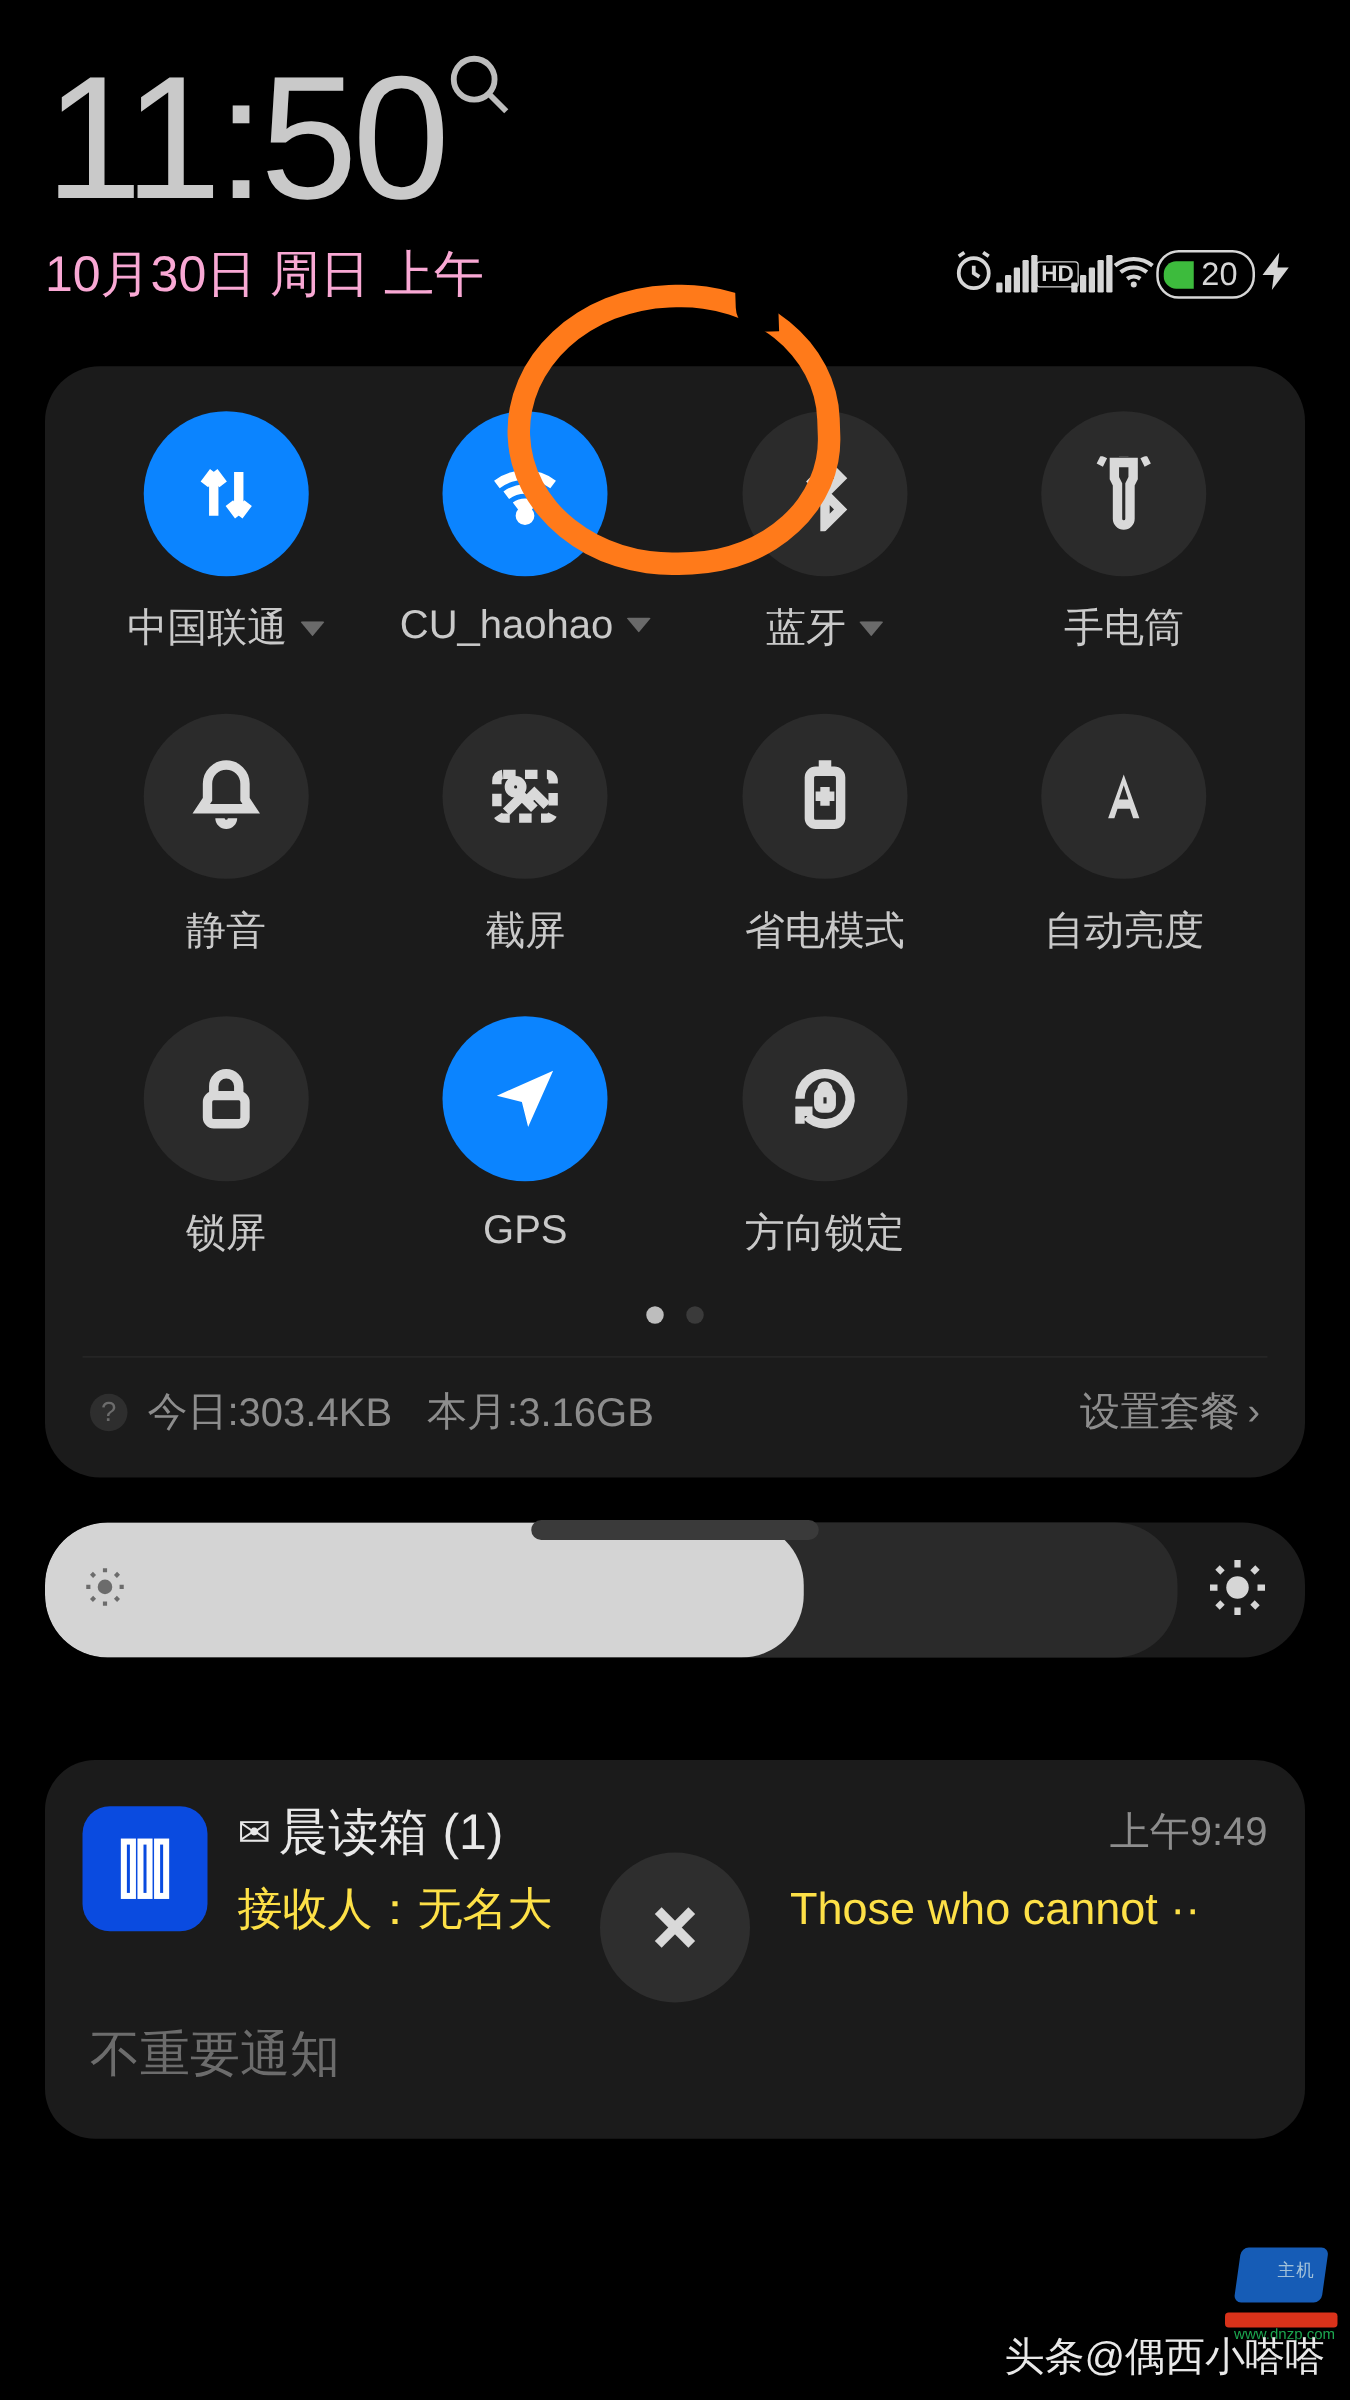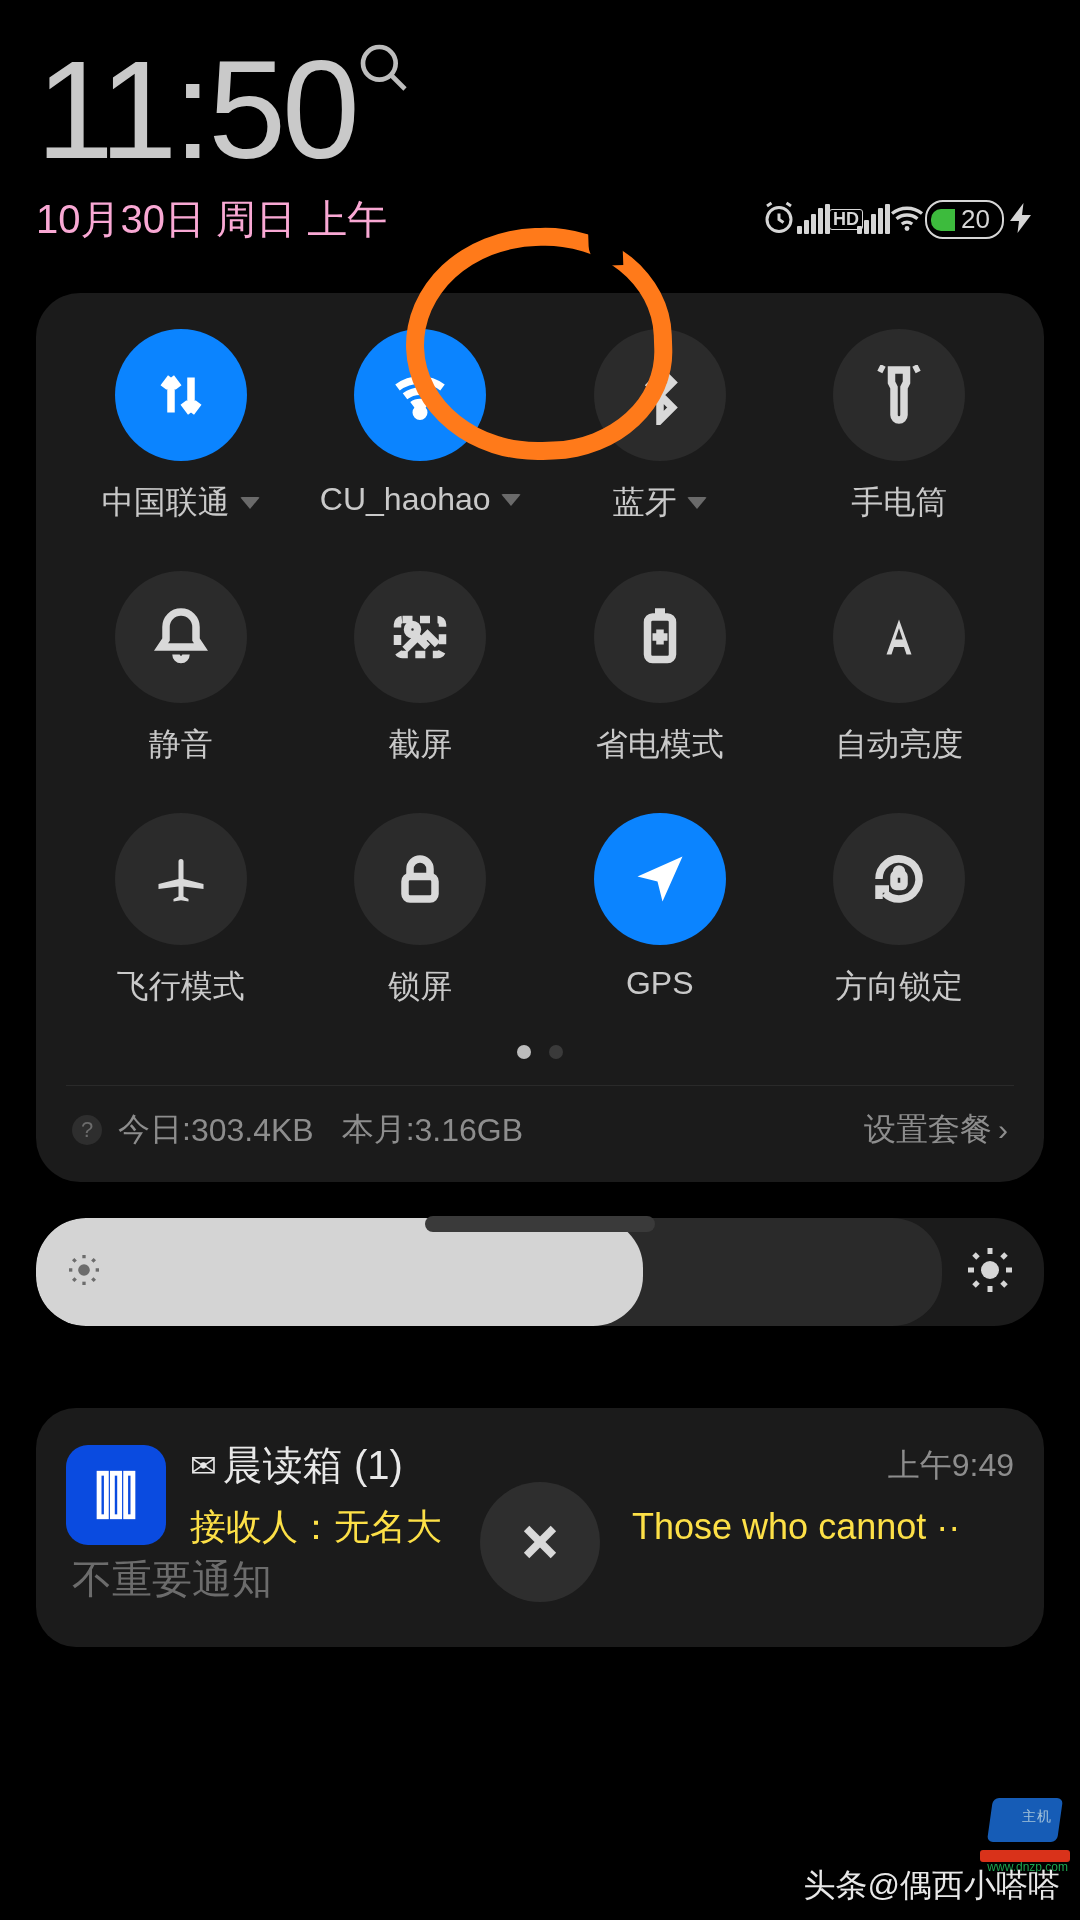--- a/index.html
+++ b/index.html
@@ -46,21 +46,21 @@
   .app-icon { width: 100px; height: 100px; border-radius: 22px; background: #0a4be0; display: flex; align-items: center; justify-content: center; color: #fff; flex-shrink: 0; }
   .app-icon svg { width: 58px; height: 58px; }
   .notif-body { flex: 1; min-width: 0; }
   .notif-title-row { display: flex; align-items: center; justify-content: space-between; }
   .notif-title { font-size: 40px; color: #e8e8e8; display: flex; align-items: center; gap: 6px; }
   .envelope { font-size: 32px; }
   .notif-time { font-size: 32px; color: #8d8d8d; }
   .notif-sub { font-size: 36px; color: #fde047; margin-top: 10px; white-space: nowrap; overflow: hidden; }
   .close-fab { position: absolute; left: 50%; transform: translateX(-50%); top: 74px; width: 120px; height: 120px; border-radius: 50%; background: #2e2e2e; display: flex; align-items: center; justify-content: center; z-index: 5; }
   .close-fab svg { width: 46px; height: 46px; stroke: #d9d9d9; stroke-width: 4; }
-  .unimportant { font-size: 40px; color: #6c6c6c; padding: 0 6px; }
+  .unimportant { margin-top: 64px; font-size: 40px; color: #6c6c6c; padding: 0 6px; }
   .footer { position: absolute; right: 20px; bottom: 12px; font-size: 32px; color: #e8e8e8; text-shadow: 0 0 4px #000; }
   .wm { position: absolute; right: 6px; bottom: 50px; width: 100px; height: 72px; opacity: 0.85; }
   .wm .a { position:absolute; width:70px;height:44px;background:#1a6dd6;border-radius:6px;right:14px;top:0; transform: skewX(-8deg);}
   .wm .b { position:absolute; width:90px;height:12px;background:#ff3b1f;bottom:8px;right:4px;border-radius:3px;}
   .wm .c { position:absolute; font-size:14px;color:#bfe3ff;right:22px;top:10px; letter-spacing:1px;}
   .wm .d { position:absolute; font-size:12px;color:#22c55e;right:6px;bottom:-4px;}
   .hd { font-size: 18px; font-weight: 600; border: 1.5px solid #d6d6d6; padding: 0 3px; border-radius: 3px; color: #d6d6d6; line-height: 1.1; margin-right: -6px; }
   .sig { position: relative; width: 32px; height: 28px; }
   .sig span { position: absolute; bottom: 0; width: 5px; background: #d6d6d6; border-radius: 1px; }
   .sig span:nth-child(1){left:0;height:8px}
@@ -186,28 +186,20 @@
           </div>
           <div class="tlabel">省电模式</div>
         </div>
         <div class="tile">
           <div class="circle">
             <svg viewBox="0 0 24 24">
               <path d="M12 5l5 14h-2l-1-3h-4l-1 3H7zM10.5 13h3L12 8.5z" fill="#d9d9d9" stroke="none"></path>
             </svg>
           </div>
           <div class="tlabel">自动亮度</div>
-        </div>
-        <div class="tile">
-          <div class="circle">
-            <svg viewBox="0 0 24 24">
-              <path d="M21 14l-8-2V5a1 1 0 0 0-2 0v7l-8 2v2l8-1v4l-2 1v1l3-.5 3 .5v-1l-2-1v-4l8 1z" fill="#d9d9d9" stroke="none"></path>
-            </svg>
-          </div>
-          <div class="tlabel">飞行模式</div>
         </div>
         <div class="tile">
           <div class="circle">
             <svg viewBox="0 0 24 24">
               <rect x="6" y="11" width="12" height="9" rx="2"></rect>
               <path d="M8 11V8a4 4 0 0 1 8 0v3"></path>
             </svg>
           </div>
           <div class="tlabel">锁屏</div>
         </div>

